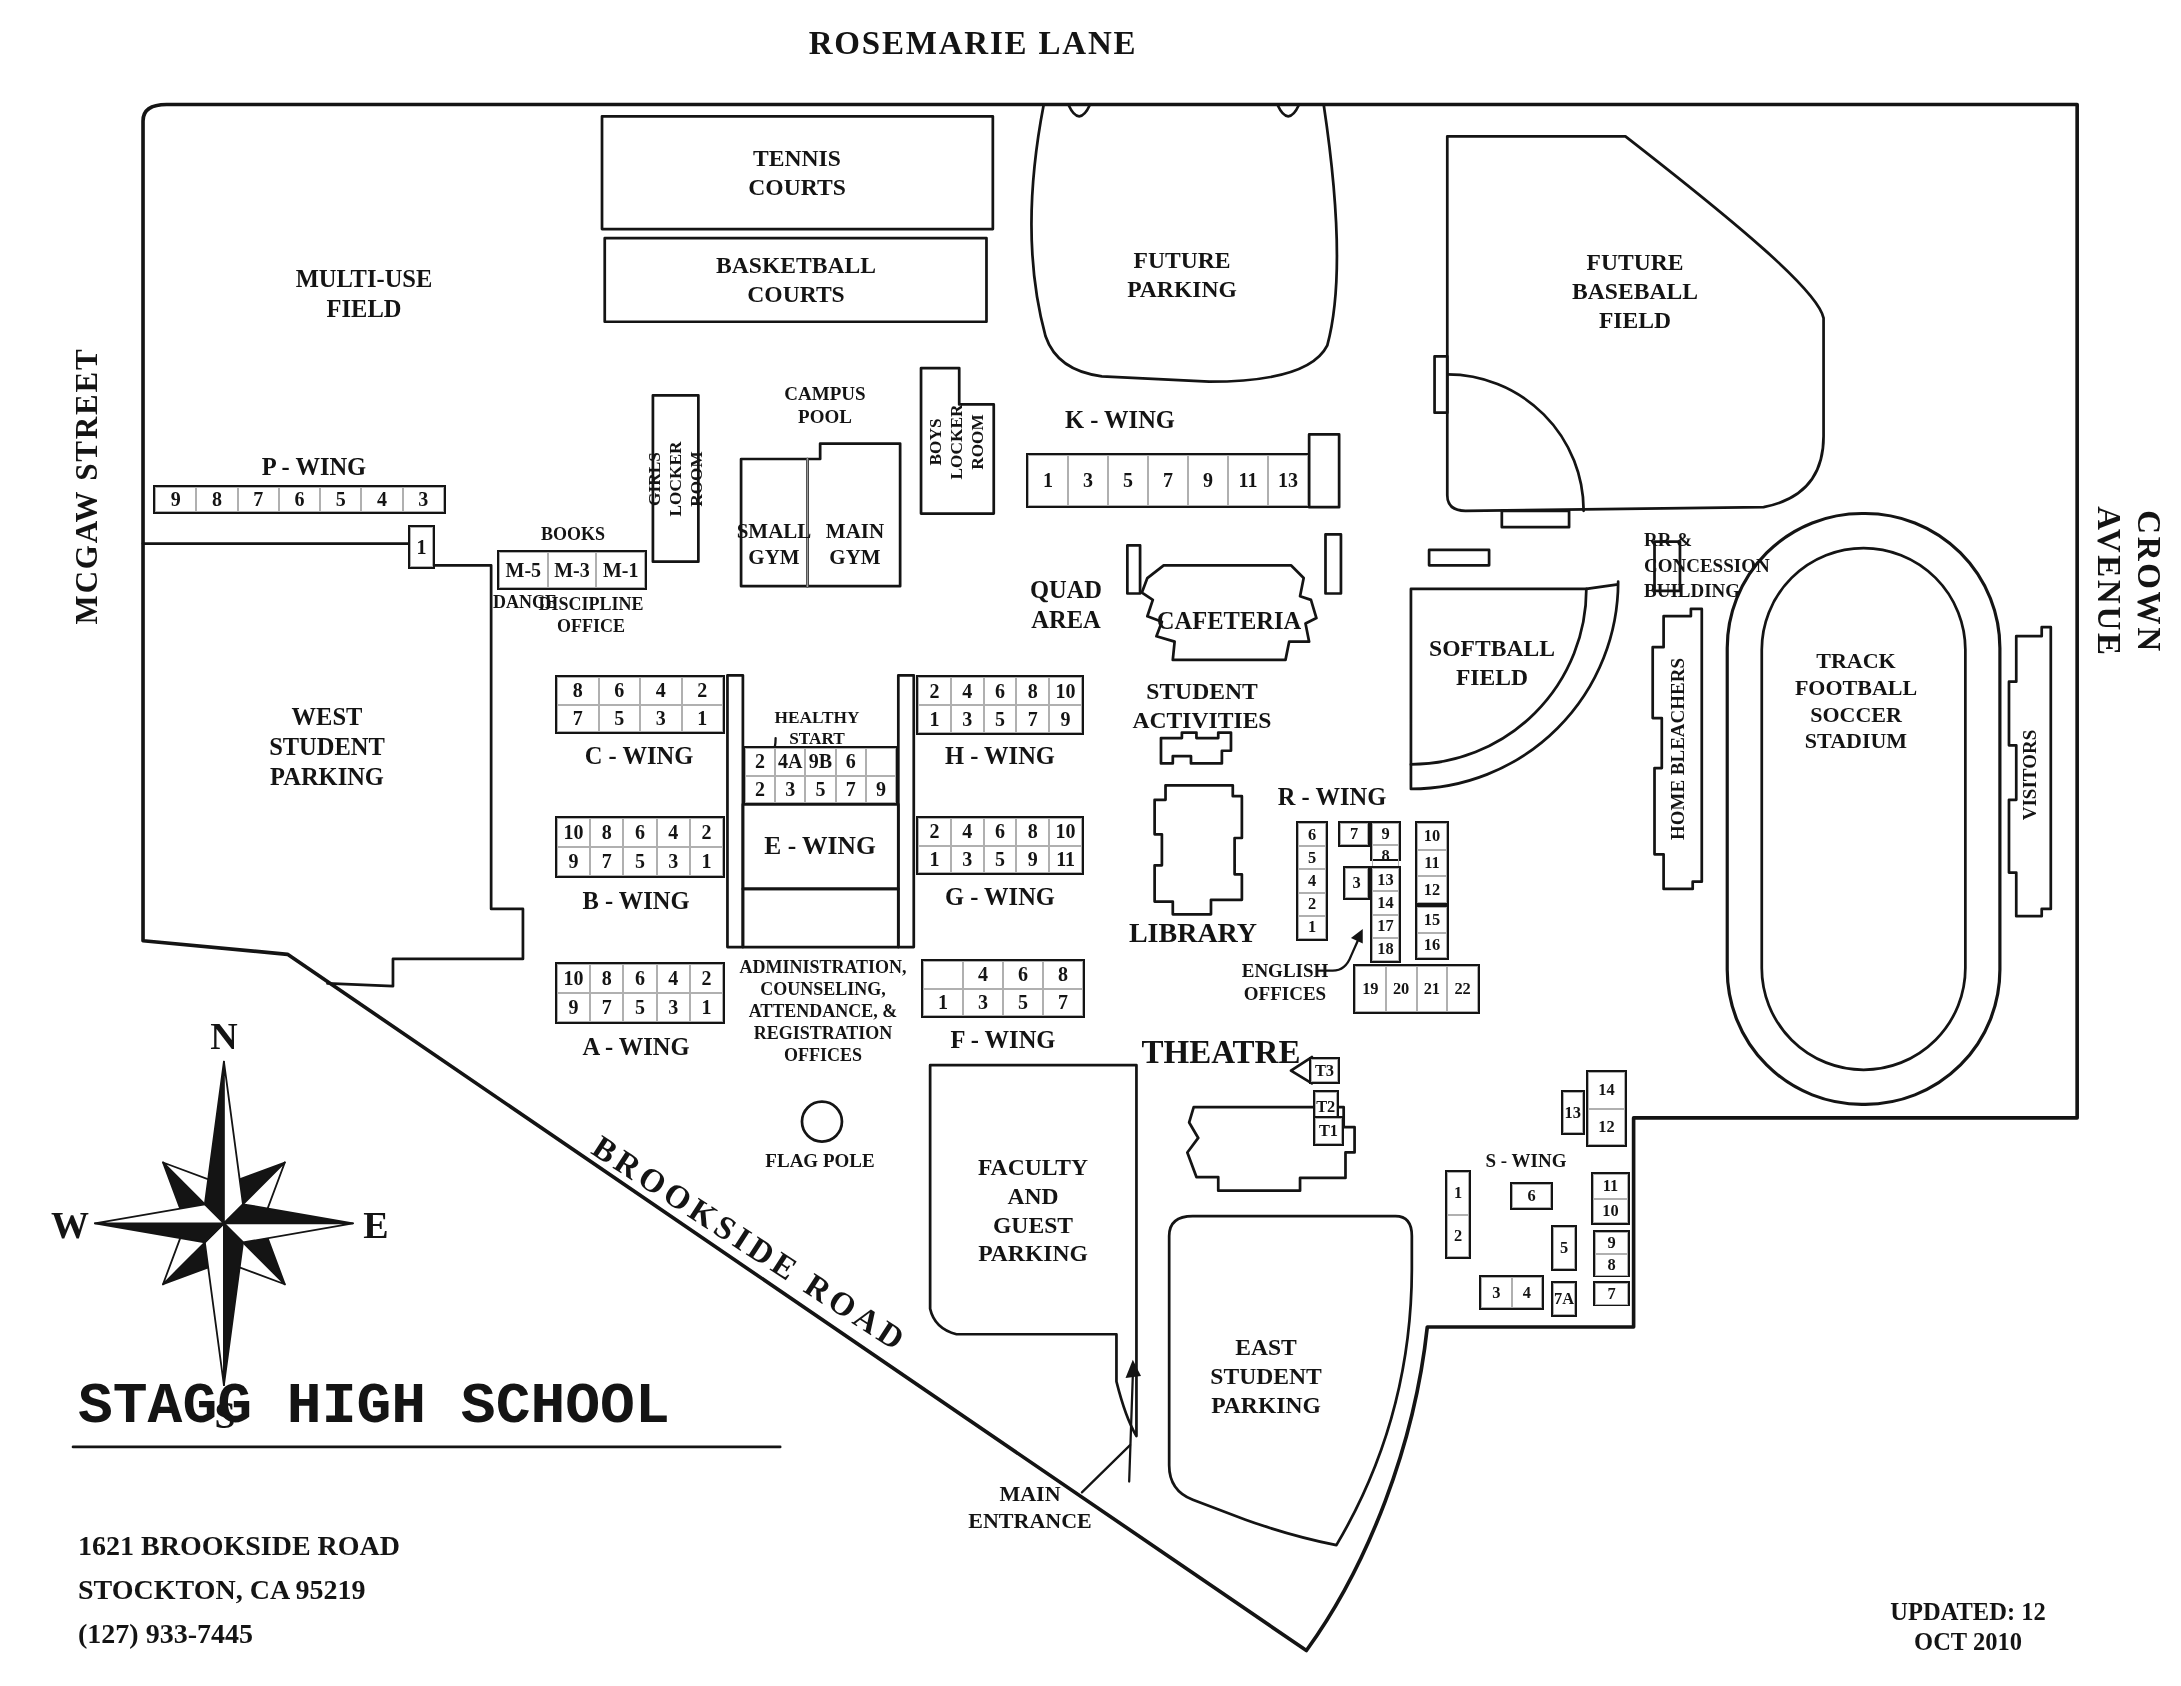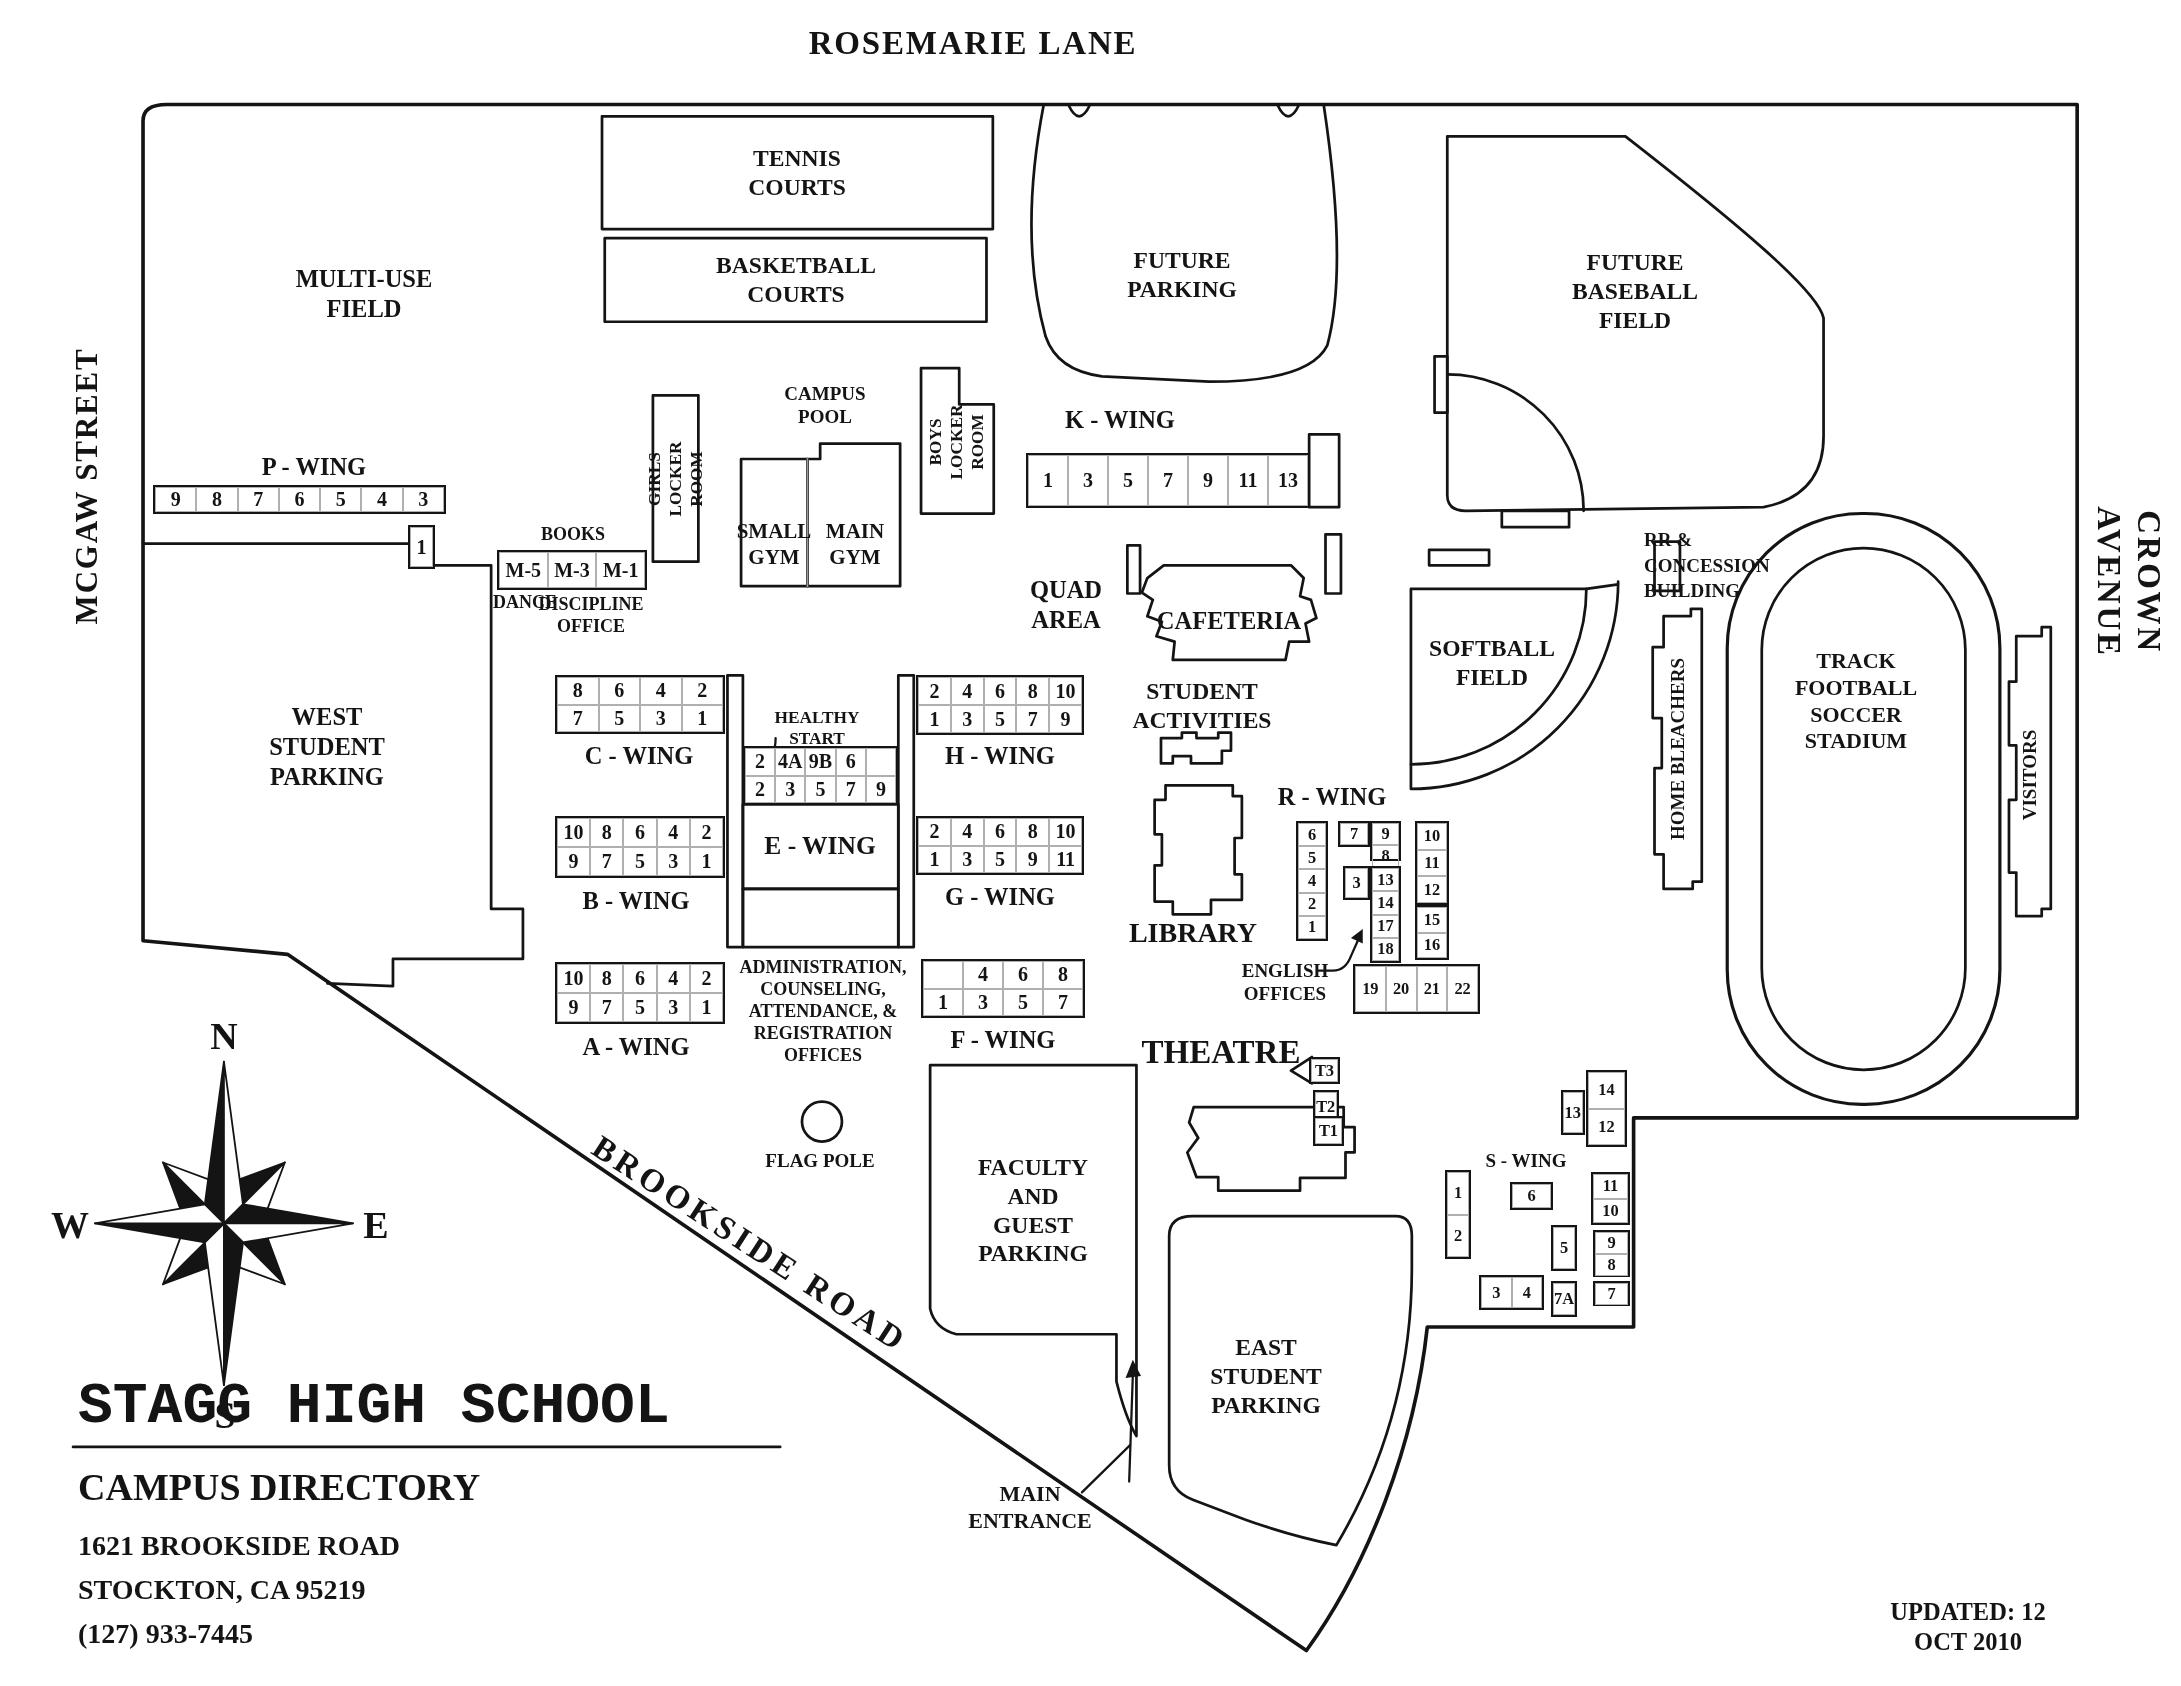--- a/index.html
+++ b/index.html
@@ -511,20 +511,19 @@
         <div class="gcell">T1</div>
       </div>
     </div>
 
 <div class="lbl" style="left:224px;top:1036px;font-size:38px">N</div>
 <div class="lbl" style="left:225px;top:1415px;font-size:38px">S</div>
 <div class="lbl" style="left:70px;top:1225px;font-size:38px">W</div>
 <div class="lbl" style="left:376px;top:1225px;font-size:38px">E</div>
 
 <div class="lbl left-al title-sans" style="left:78px;top:1407px;font-size:58px">STAGG HIGH SCHOOL</div>
-<div class="lbl left-al" style="left:78px;top:1487px;font-size:38px">CAMPUS DIRECTORY</div>
 <div class="lbl left-al" style="left:78px;top:1546px;font-size:28px">1621 BROOKSIDE ROAD</div>
 <div class="lbl left-al" style="left:78px;top:1590px;font-size:28px">STOCKTON, CA 95219</div>
 <div class="lbl left-al" style="left:78px;top:1634px;font-size:28px">(127) 933-7445</div>
 <div class="lbl" style="left:1968px;top:1627px;font-size:24.5px">UPDATED: 12 OCT 2010</div>
 
 </div>
 
 
 </body></html>

